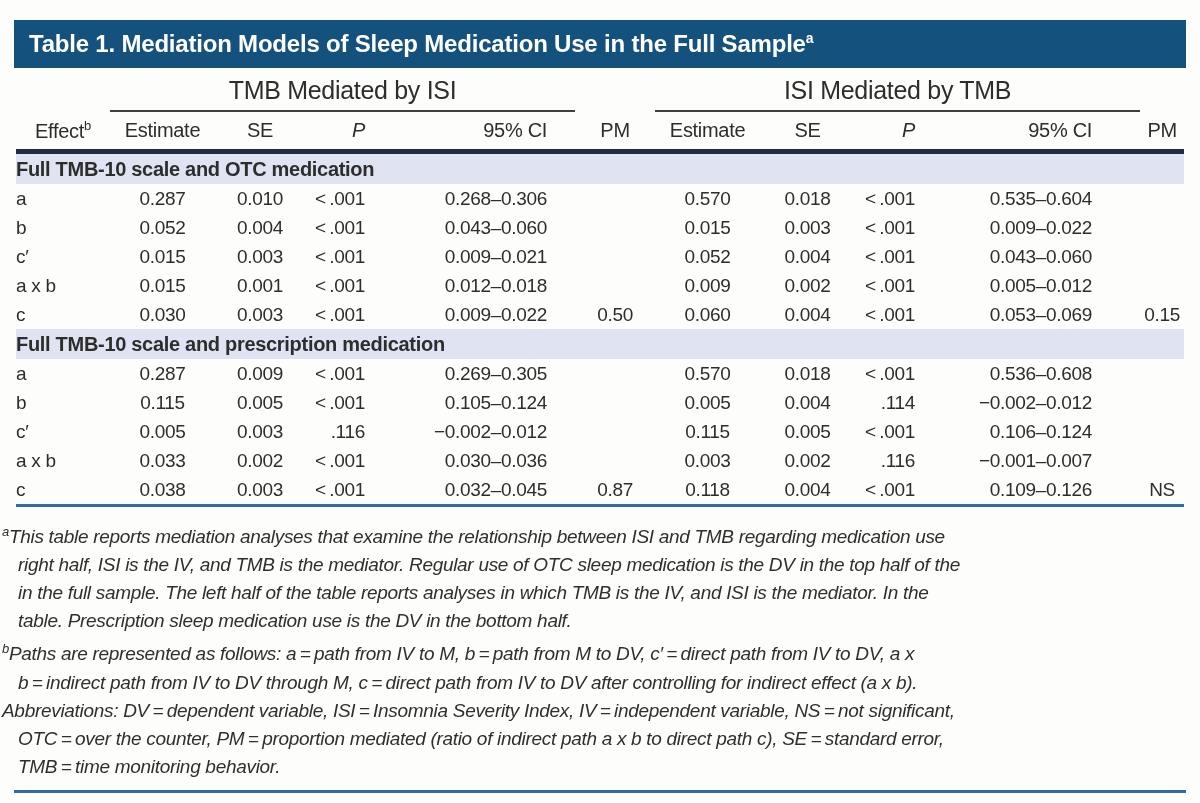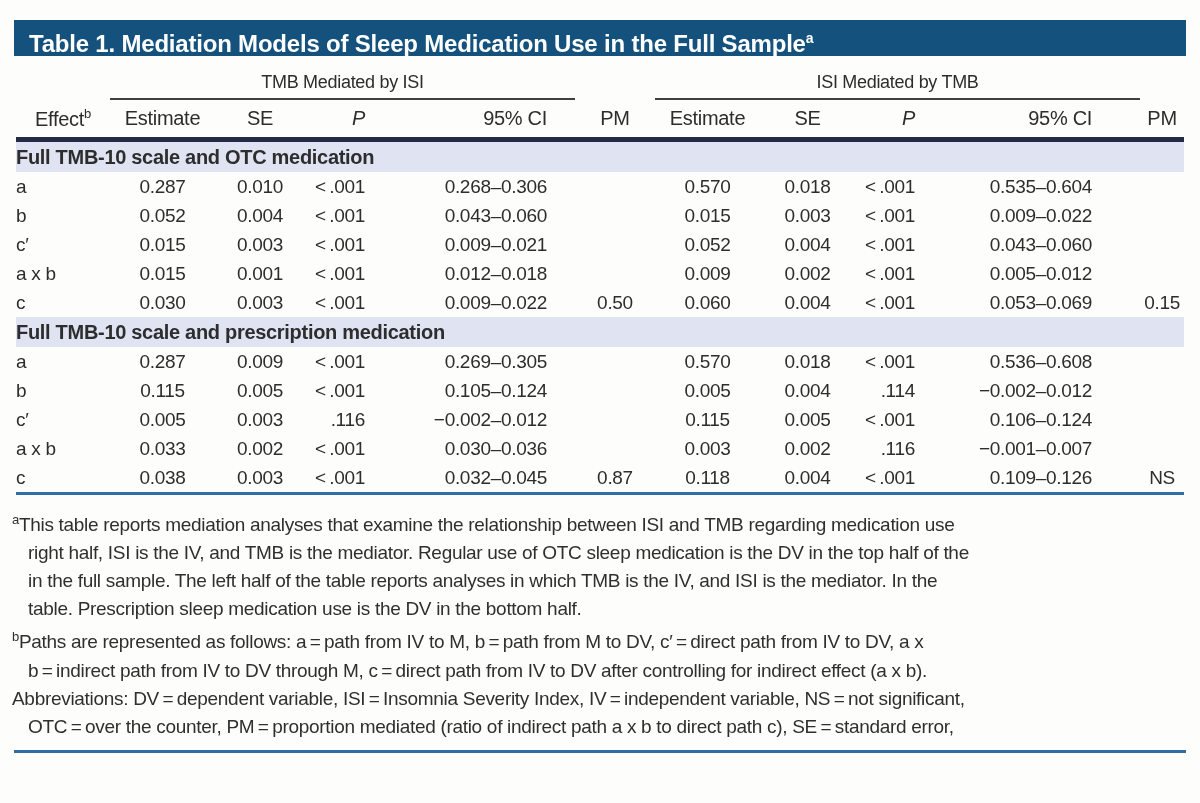--- a/index.html
+++ b/index.html
@@ -5,21 +5,21 @@
   html,body{margin:0;padding:0;}
   body{
     width:1200px;height:803px;overflow:hidden;
     background:#fdfdfb;
     font-family:"Liberation Sans", sans-serif;
     color:#2d2d2d;
     letter-spacing:-0.3px;
   }
   .title-bar{
     margin:20px 14px 0 14px;
-    height:36px;
+    height:48px;
     background:#15517d;
     color:#ffffff;
     font-weight:bold;
     font-size:24px;
     line-height:48px;
     padding-left:15px;
     box-sizing:border-box;
     letter-spacing:-0.2px;
   }
   .title-bar sup{font-size:14px;line-height:0;}
@@ -27,42 +27,43 @@
     margin:7px 16px 0 16px;
     border-collapse:collapse;
     table-layout:fixed;
     width:1168px;
     font-size:19px;
     border-bottom:3px solid #2f6da5;
   }
   table.results th, table.results td{
     padding:0;margin:0;font-weight:normal;white-space:nowrap;overflow:visible;
   }
-  tr.spanner-row th{height:30px;font-size:18px;vertical-align:bottom;padding-bottom:5px;}
+  tr.spanner-row th{height:30px;font-size:25px;vertical-align:bottom;padding-bottom:5px;}
   th.spanner{border-bottom:2px solid #3f3f3f;text-align:center;}
   tr.header-row th{height:37px;font-size:20px;vertical-align:middle;border-bottom:5px solid #242b45;}
   th.h-effect{text-align:center;}
   th.h-effect sup{font-size:13px;}
   .italic{font-style:italic;}
   tr.section-row td{
     height:30px;background:#dfe3f2;text-align:left;font-size:20px;vertical-align:middle;font-weight:bold;
   }
   tr.data-row td{height:29px;vertical-align:middle;}
   .c-eff{text-align:left;}
   .c-est{text-align:center;}
   .c-se{text-align:center;}
   .c-p{text-align:right;padding-right:10px !important;}
   .c-ci{text-align:right;padding-right:28px !important;}
   .c-ci2{padding-right:48px !important;}
   .c-pm{text-align:center;}
   .footnotes{
-    margin:11px 14px 0 12px;
+    margin:11px 14px 0 2px;
     font-size:19px;
     line-height:28px;
     color:#2f2f2f;
+    font-style:italic;
   }
   .fn-line{white-space:nowrap;}
   .fn-line sup{font-size:13px;}
   .fn-line.cont{padding-left:16px;}
   .bottom-rule{
     margin:9px 14px 0 14px;
     height:3px;
     background:#2f6da5;
   }
 </style>
@@ -251,15 +252,16 @@
 
 <div class="footnotes">
   <div class="fn-line"><sup>a</sup><span>This table reports mediation analyses that examine the relationship between ISI and TMB regarding medication use</span></div>
   <div class="fn-line cont">right half, ISI is the IV, and TMB is the mediator. Regular use of OTC sleep medication is the DV in the top half of the</div>
   <div class="fn-line cont">in the full sample. The left half of the table reports analyses in which TMB is the IV, and ISI is the mediator. In the</div>
   <div class="fn-line cont">table. Prescription sleep medication use is the DV in the bottom half.</div>
   <div class="fn-line"><sup>b</sup><span>Paths are represented as follows: a = path from IV to M, b = path from M to DV, c′ = direct path from IV to DV, a x</span></div>
   <div class="fn-line cont">b = indirect path from IV to DV through M, c = direct path from IV to DV after controlling for indirect effect (a x b).</div>
   <div class="fn-line">Abbreviations: DV = dependent variable, ISI = Insomnia Severity Index, IV = independent variable, NS = not significant,</div>
   <div class="fn-line cont">OTC = over the counter, PM = proportion mediated (ratio of indirect path a x b to direct path c), SE = standard error,</div>
+  <div class="fn-line cont">TMB = time monitoring behavior.</div>
 </div>
 
 <div class="bottom-rule"></div>
 
 </body></html>

